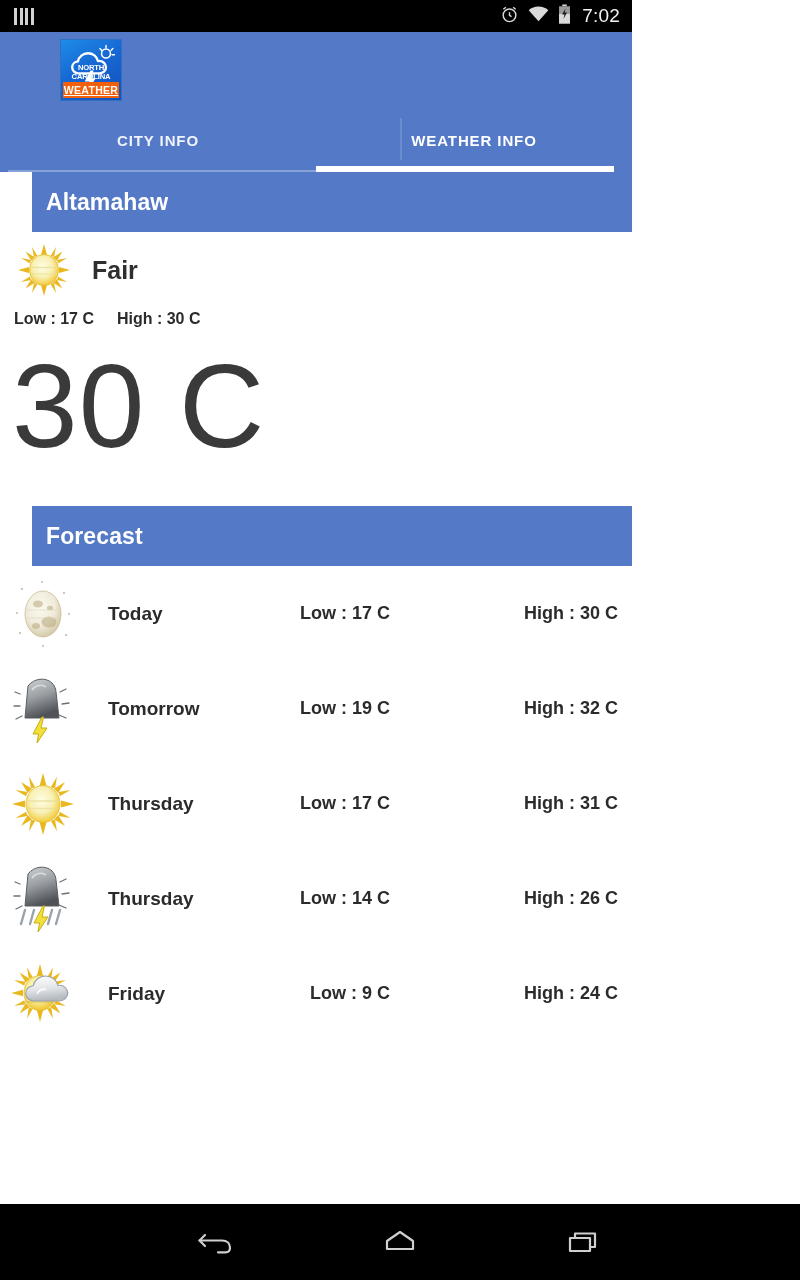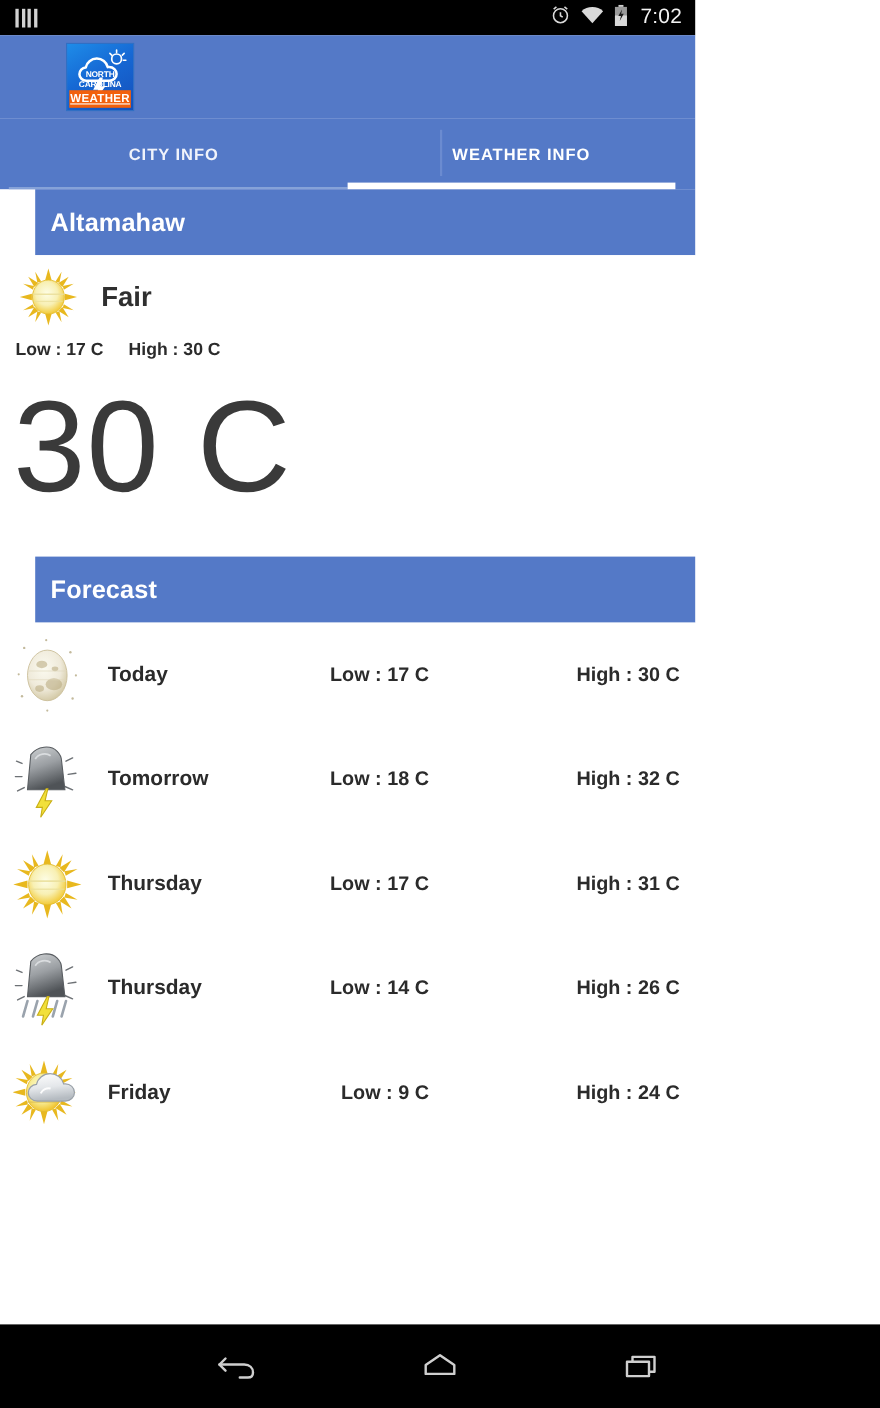--- a/index.html
+++ b/index.html
@@ -78,21 +78,21 @@
   .bigtemp{
     padding:18px 0 0 12px; font-size:118px; line-height:1.02; color:#3a3a3a;
     font-weight:300; letter-spacing:1px; height:178px;
   }
 
   
   .forecast-list{ background:#fff; }
   .frow{ height:95px; display:flex; align-items:center; position:relative; }
   .frow-icon{ width:64px; height:74px; margin-left:12px; flex:none; position:relative; }
   .frow-day{
-    font-size:19px; font-weight:bold; color:#2b2b2b; margin-left:22px;
+    font-size:19px; font-weight:bold; color:#2b2b2b; margin-left:32px;
     white-space:nowrap;
   }
   .frow-low{
     position:absolute; right:242px; font-size:18px; font-weight:bold; color:#2b2b2b;
     white-space:nowrap;
   }
   .frow-high{
     position:absolute; right:14px; font-size:18px; font-weight:bold; color:#2b2b2b;
     white-space:nowrap;
   }
@@ -278,21 +278,21 @@
           </defs>
           <g stroke="#6d7175" stroke-width="1.3" stroke-linecap="round">
             <path d="M8 22 3 20M8 34 2 34M10 44 4 47M48 20 54 17M50 32 57 31M47 43 54 46"></path>
           </g>
           <path d="M16 14c6-8 18-9 24-3 4 4 4 9 4 9l3 26H13L16 14z" fill="url(#stormGrad)" stroke="#595d61" stroke-width="1"></path>
           <path d="M20 18c3-5 10-6 14-3" stroke="#e3e6e8" stroke-width="1.6" fill="none" opacity="0.8"></path>
           <path d="M30 45 21 62h5.5l-1.5 9 10-15h-6l2.5-11z" fill="#f2e03a" stroke="#c8ae15" stroke-width="1"></path>
         </svg>
       </div>
       <div class="frow-day">Tomorrow</div>
-      <div class="frow-low">Low : 18 C</div>
+      <div class="frow-low">Low : 19 C</div>
       <div class="frow-high">High : 32 C</div>
     </div>
 
     <div class="frow">
       <div class="frow-icon">
         <svg viewBox="0 0 64 74" width="64" height="74">
           <defs>
             <radialGradient id="sunGrad2" cx="45%" cy="40%" r="62%">
               <stop offset="0%" stop-color="#fdfde6"></stop>
               <stop offset="55%" stop-color="#f8f0b4"></stop>

